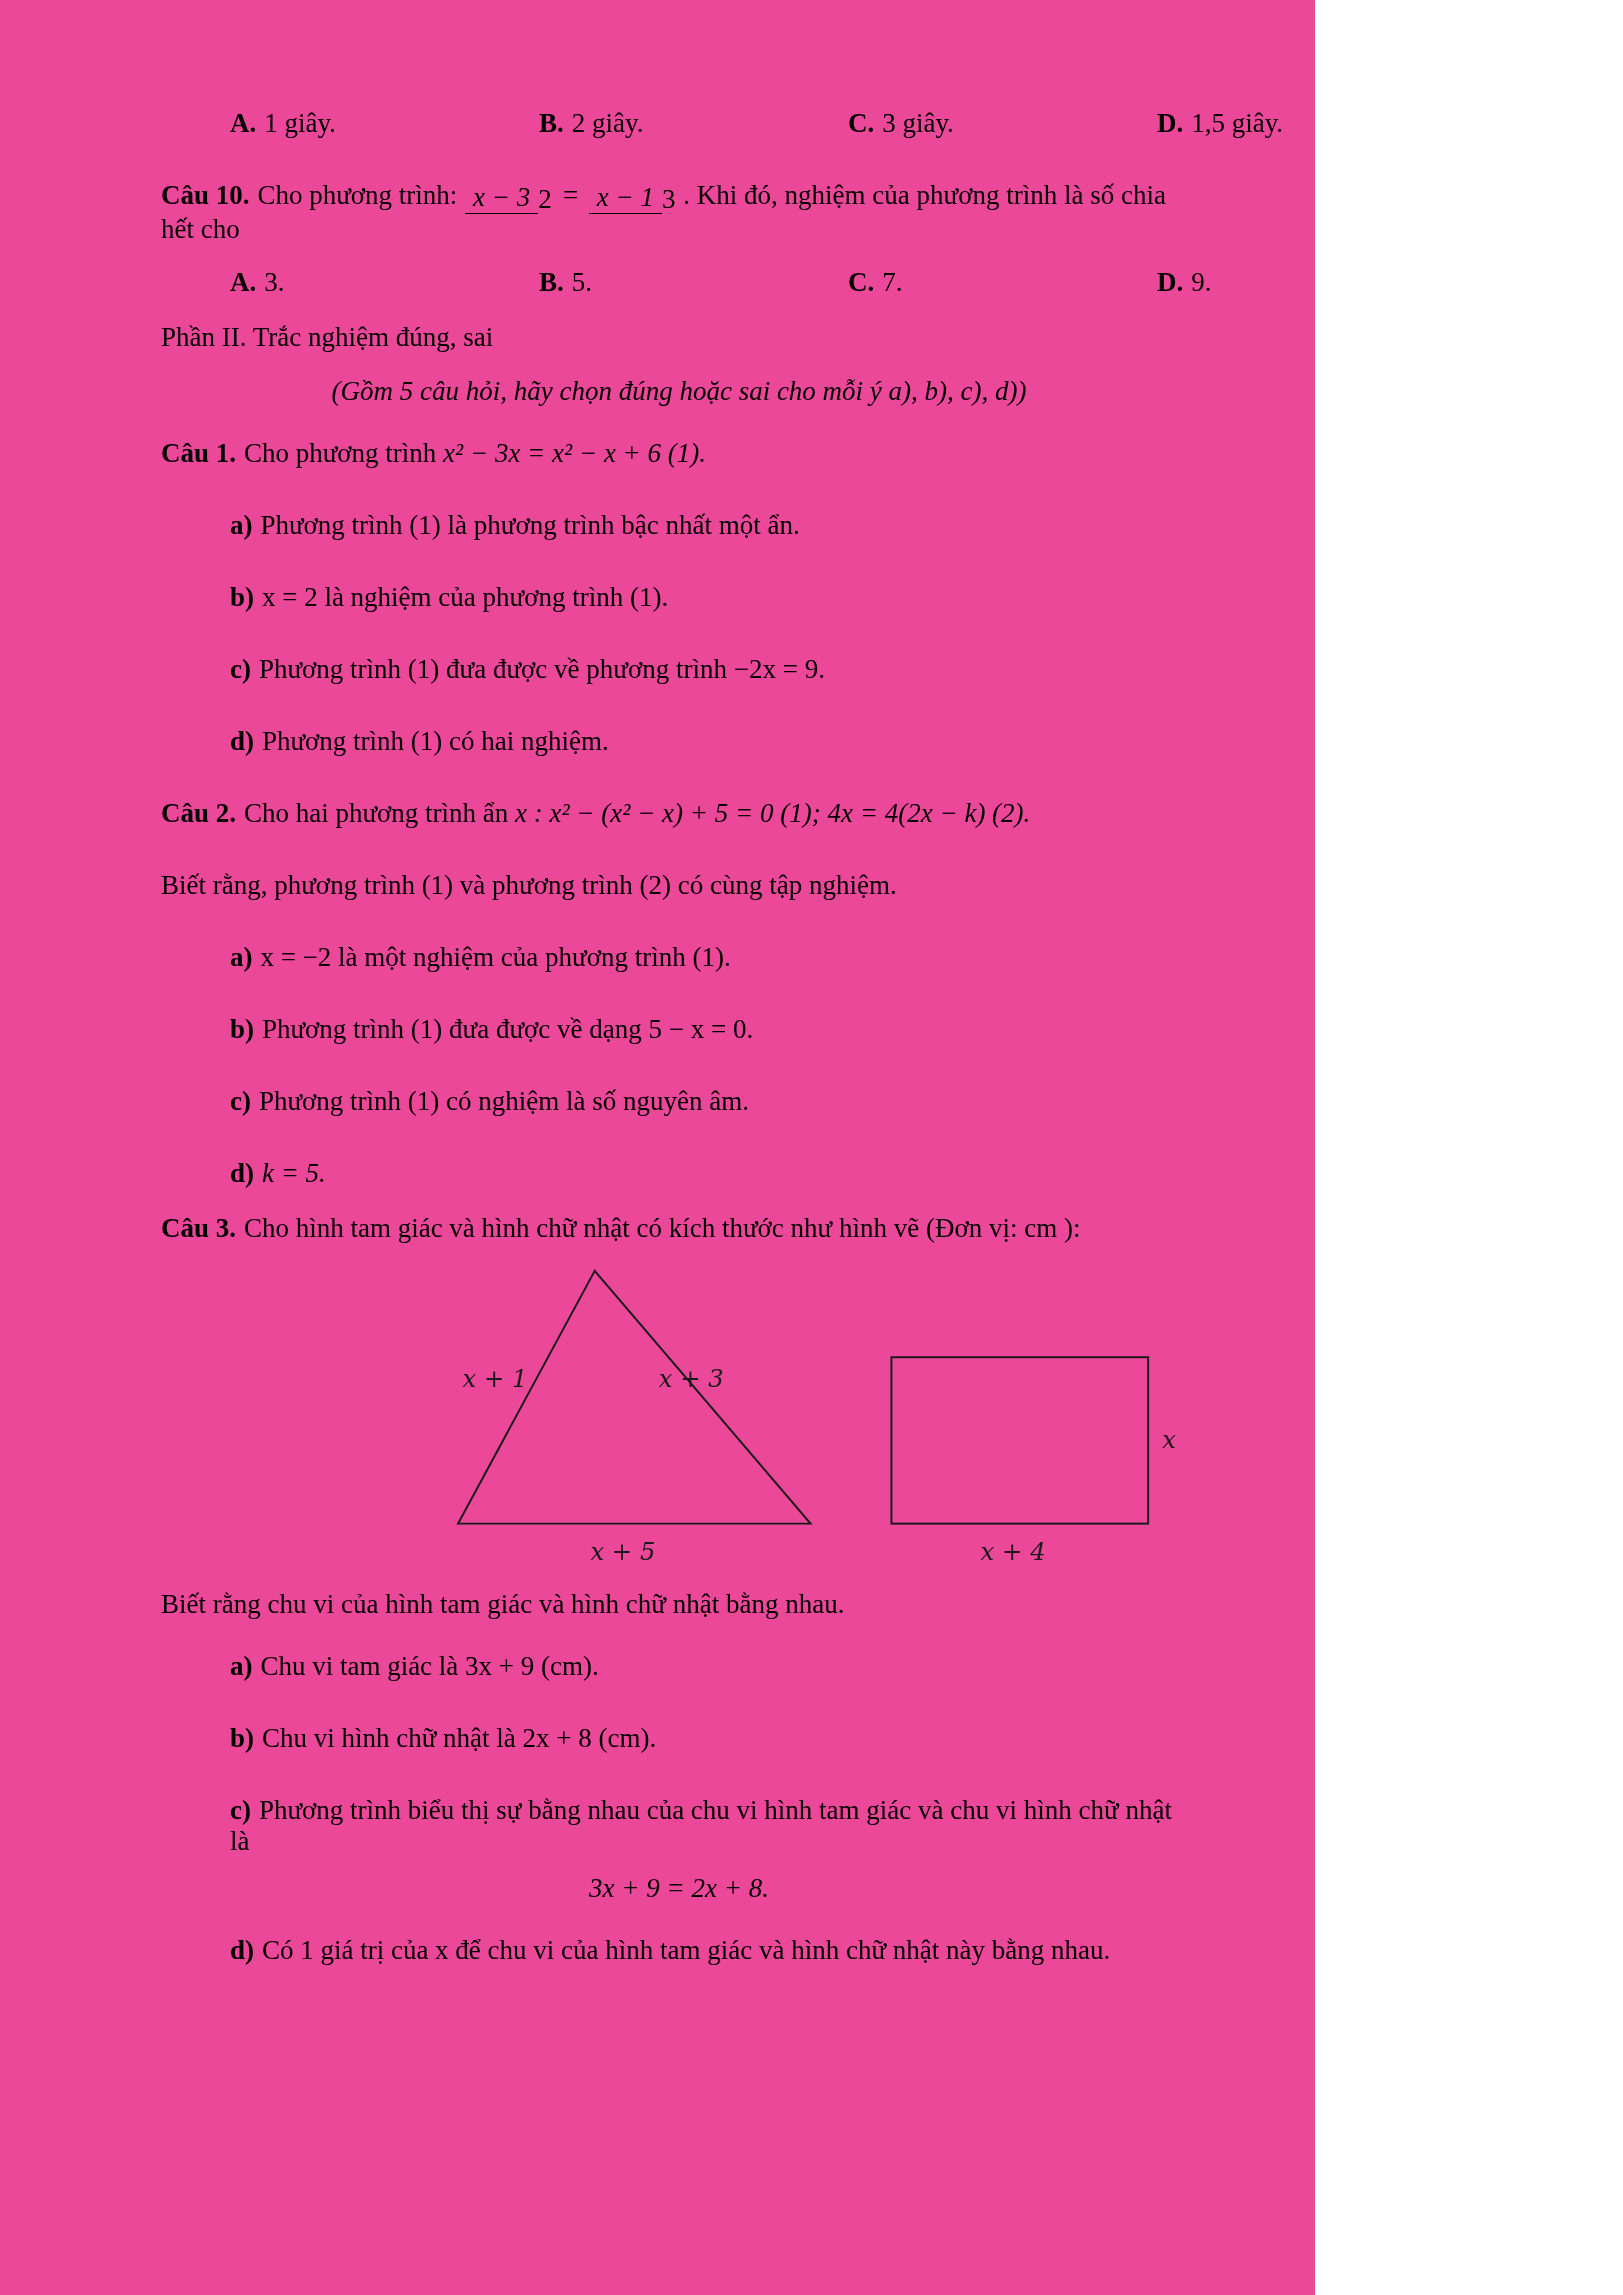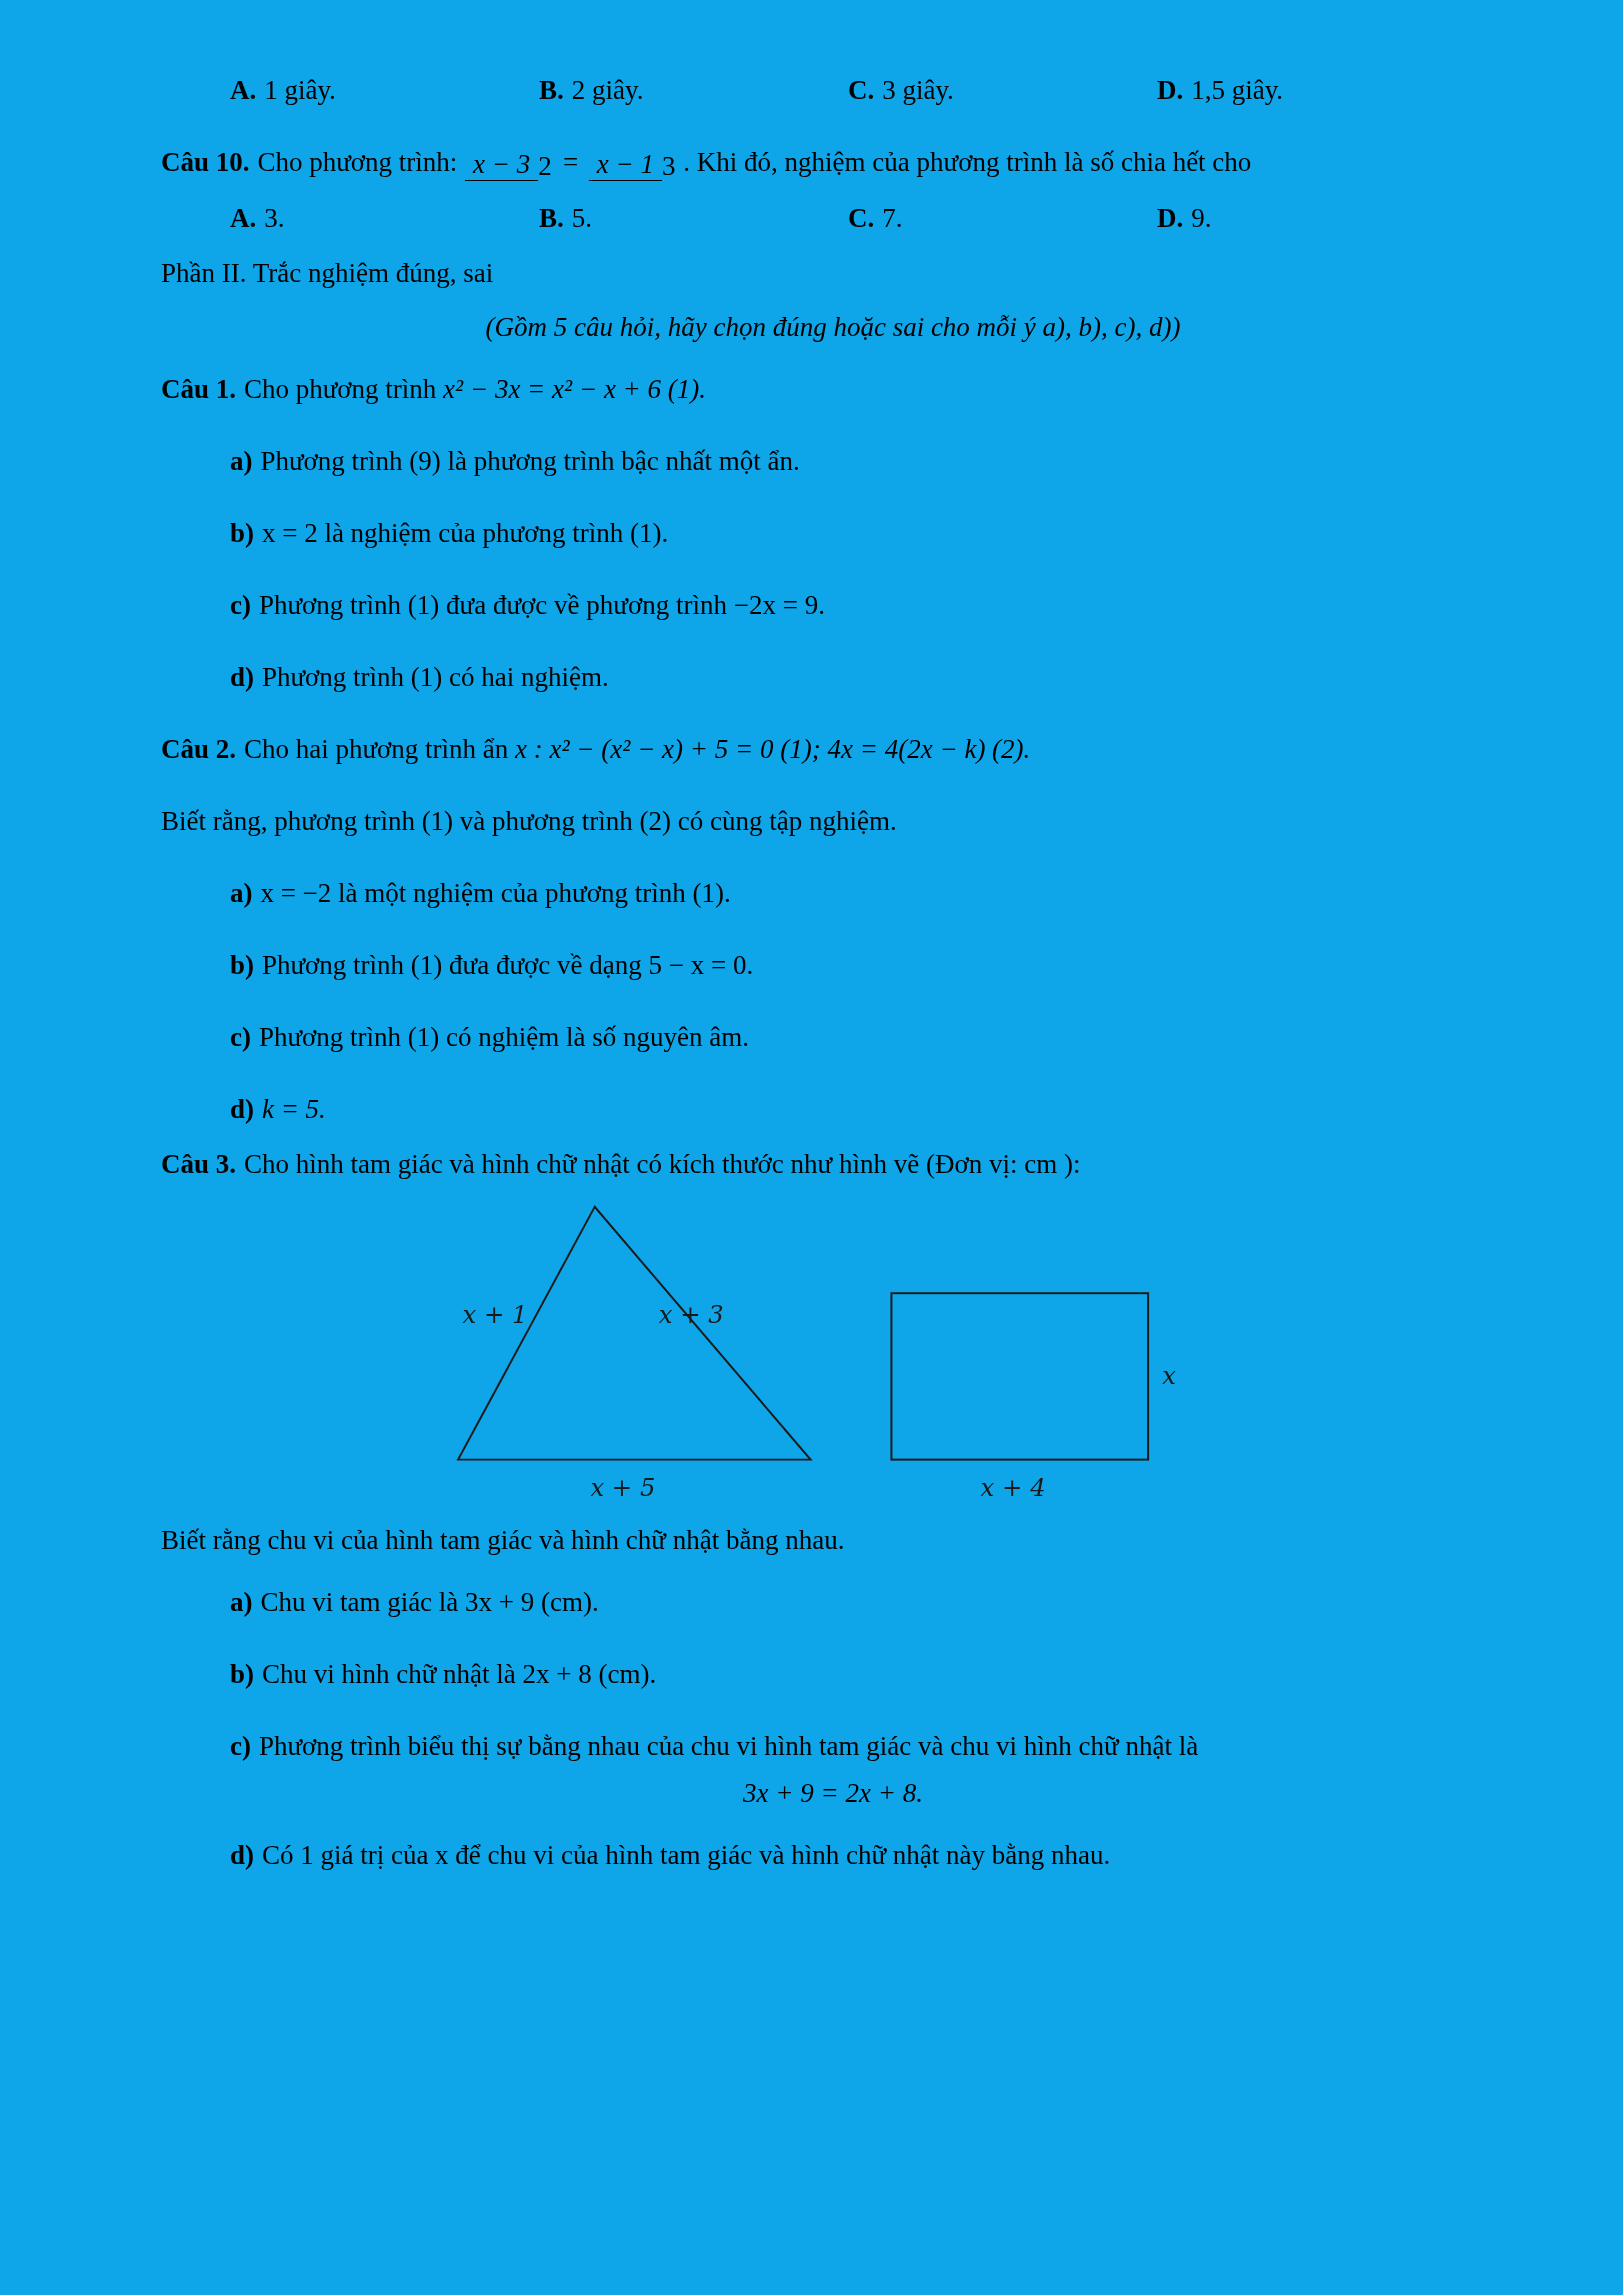--- a/index.html
+++ b/index.html
@@ -1,26 +1,26 @@
 <!DOCTYPE html>
 <html style="font-size:12.6px"><head>
 <meta charset="utf-8">
 <style>
   * { margin: 0; padding: 0; box-sizing: border-box; }
   html, body { background: #ffffff; }
   .page {
     position: relative;
-    width: 1623px;
+    width: 1315px;
     height: 2295px;
-    background: #0ea5e9;
+    background: #ec4899;
     color: #000000;
     font-family: "Liberation Serif", "DejaVu Serif", serif;
     font-size: 27px;
     line-height: 31px;
-    padding: 75px 118px 0 161px;
+    padding: 108px 118px 0 161px;
     overflow: hidden;
   }
   .row { margin-bottom: 41px; }
   .row-md { margin-bottom: 31px; }
   .row-sm { margin-bottom: 23.6px; }
   .row-xs { margin-bottom: 15.7px; }
   .opts-row { display: flex; padding-left: 69px; }
   .opt { width: 309px; flex: none; white-space: nowrap; }
   .opt:last-child { width: auto; }
   .opt-label { font-weight: 700; margin-right: 7.9px; }
@@ -82,21 +82,21 @@
     <span class="opt"><b class="opt-label">C.</b><span>7.</span></span>
     <span class="opt"><b class="opt-label">D.</b><span>9.</span></span>
   </div>
 
   <div class="row-sm bold">Phần II. Trắc nghiệm đúng, sai</div>
   <div class="row-md italic">(Gồm 5 câu hỏi, hãy chọn đúng hoặc sai cho mỗi ý a), b), c), d))</div>
 
   <div class="row">
     <b class="q-label">Câu 1.</b><span>Cho phương trình</span> <span class="math">x² − 3x = x² − x + 6 (1).</span>
   </div>
-  <div class="row item"><span class="item-label">a)</span><span>Phương trình (9) là phương trình bậc nhất một ẩn.</span></div>
+  <div class="row item"><span class="item-label">a)</span><span>Phương trình (1) là phương trình bậc nhất một ẩn.</span></div>
   <div class="row item"><span class="item-label">b)</span><span>x = 2 là nghiệm của phương trình (1).</span></div>
   <div class="row item"><span class="item-label">c)</span><span>Phương trình (1) đưa được về phương trình −2x = 9.</span></div>
   <div class="row item"><span class="item-label">d)</span><span>Phương trình (1) có hai nghiệm.</span></div>
 
   <div class="row">
     <b class="q-label">Câu 2.</b><span>Cho hai phương trình ẩn</span> <span class="math">x :  x² − (x² − x) + 5 = 0 (1);  4x = 4(2x − k) (2).</span>
   </div>
   <div class="row">Biết rằng, phương trình (1) và phương trình (2) có cùng tập nghiệm.</div>
   <div class="row item"><span class="item-label">a)</span><span>x = −2 là một nghiệm của phương trình (1).</span></div>
   <div class="row item"><span class="item-label">b)</span><span>Phương trình (1) đưa được về dạng 5 − x = 0.</span></div>

